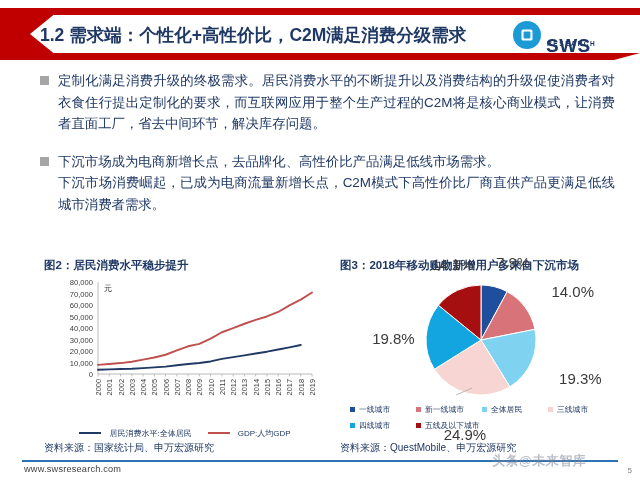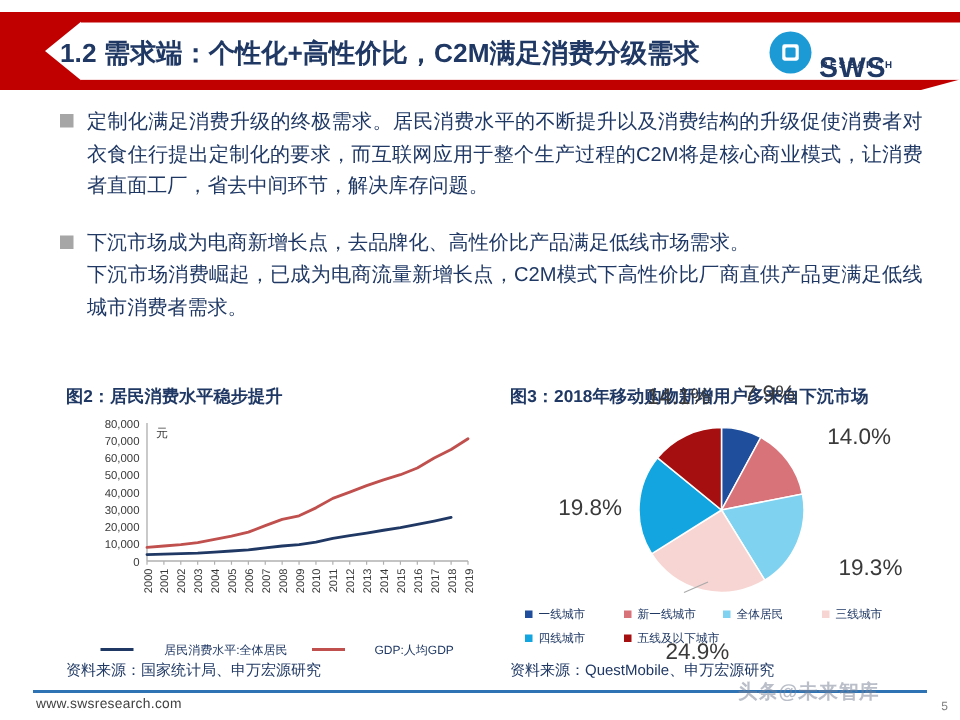--- a/index.html
+++ b/index.html
@@ -106,21 +106,21 @@
   .chart-area{
     position:absolute; left:0; top:18px; width:100%; height:152px;
   }
 
   
   .lc-svg{ display:block; }
   .lc-legend{
     position:absolute; left:6px; top:150px; width:270px; height:14px;
     display:flex; justify-content:center; align-items:center; gap:16px;
   }
-  .lc-leg-item{ display:flex; align-items:center; gap:20px; }
+  .lc-leg-item{ display:flex; align-items:center; gap:8px; }
   .lc-leg-line{ width:22px; height:2.6px; display:block; }
   .lc-leg-txt{
     font-family:"Liberation Sans","DejaVu Sans",sans-serif;
     font-size:8px; color:#1f3864; white-space:nowrap;
   }
 
   
   .pie-legend{
     position:absolute; left:10px; top:128px; width:264px;
     display:grid; grid-template-columns:1fr 1fr 1fr 1fr;

